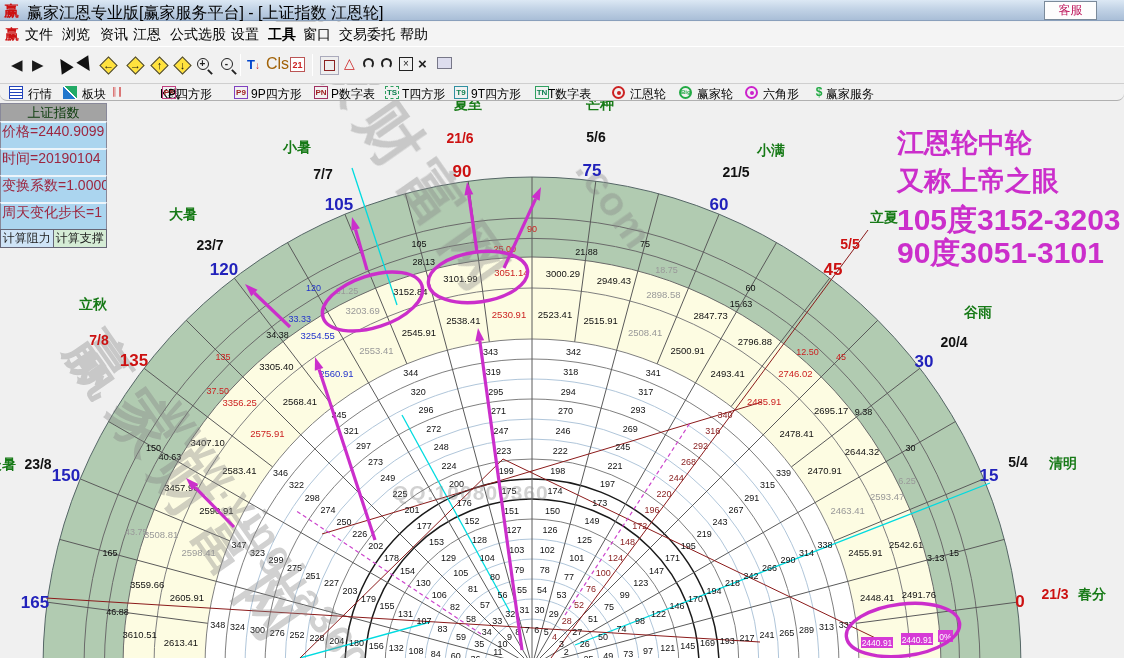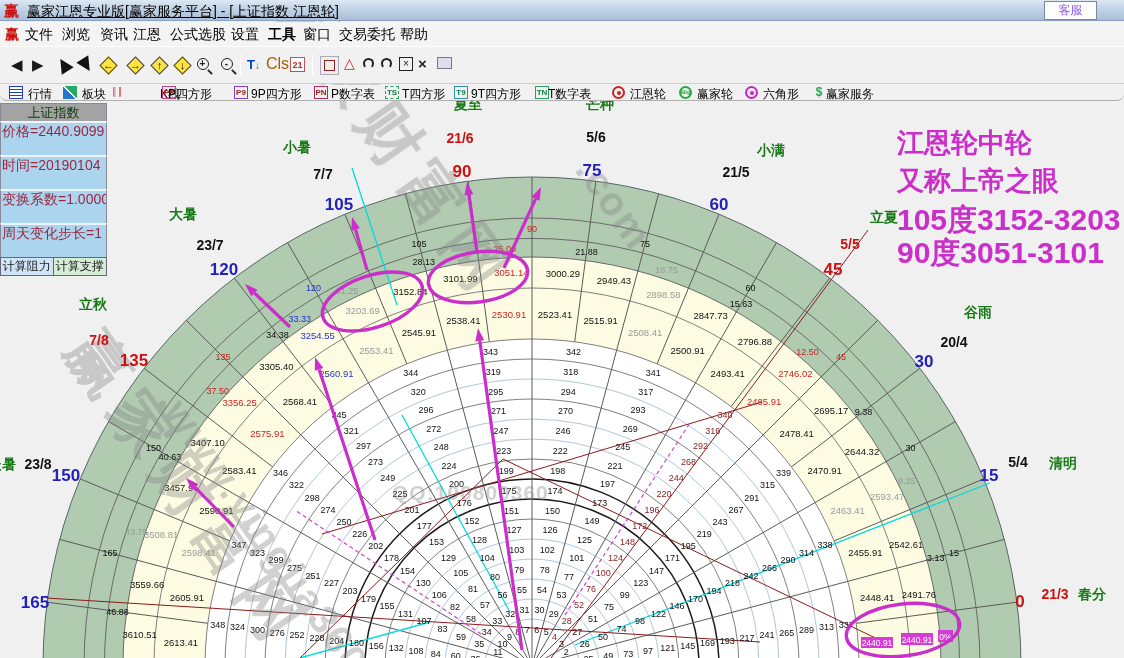--- a/index.html
+++ b/index.html
@@ -1,36 +1,36 @@
 <!DOCTYPE html>
 <html><head><meta charset="utf-8"><style>
 * { margin:0; padding:0; box-sizing:border-box; }
 body { width:1124px; height:658px; background:#f0f0f0; font-family:"Liberation Sans",sans-serif; overflow:hidden; position:relative; }
 #wheel { position:absolute; left:0; top:0; z-index:1; }
 .bar { position:absolute; left:0; width:1124px; z-index:5; }
 #titlebar { top:0; height:21px; background:linear-gradient(180deg,#dce8f4 0%,#c2d3e6 45%,#a9bed7 100%); border-bottom:1px solid #8aa0bc; }
 #titlebar .ticon { position:absolute; left:4px; top:2px; font-size:15px; font-weight:bold; color:#cc1111; }
-#titlebar .ttl { position:absolute; left:27px; top:3px; font-size:14px; color:#000;text-decoration:underline; }
-#kefu { position:absolute; right:27px; top:1px; width:53px; height:19px; background:#fdfdfd; border:1px solid #7a8a9a; color:#8b5cf6; font-size:12px; text-align:center; line-height:17px; }
+#titlebar .ttl { position:absolute; left:27px; top:3px; font-size:16px; color:#000; }
+#kefu { position:absolute; right:27px; top:1px; width:53px; height:19px; background:#fdfdfd; border:1px solid #7a8a9a; color:#be185d; font-size:12px; text-align:center; line-height:17px; }
 #menubar { top:22px; height:24px; background:#f4f4f4; }
 #menubar span { position:absolute; top:4px; font-size:14px; color:#000; }
 #toolbar1 { top:46px; height:38px; background:#f1f1f1; border-bottom:1px solid #cfcfcf; border-top:1px solid #fff; }
 #toolbar2 { top:85px; height:16px; background:#f1f1f1; border-bottom:1px solid #b0b0b0;border-radius:7px; }
 #toolbar2 span.t { position:absolute; top:1px; font-size:12px; color:#000; }
 #toolbar2 .ic { position:absolute; top:1px; width:14px; height:13px; font-size:8px; font-weight:bold; text-align:center; line-height:12px; }
 .ti { position:absolute; top:9px; font-size:15px; color:#1a1a1a; display:inline-block; line-height:18px; }
 .dmd { position:absolute; top:12px; width:13px; height:13px; background:#ffe23e; border:1px solid #444; transform:rotate(45deg); }
 .dmd i { position:absolute; left:-1px; top:-1px; width:13px; height:13px; transform:rotate(-45deg); font-style:normal; font-size:11px; line-height:13px; text-align:center; color:#111; font-weight:bold; }
 .mag { position:absolute; top:11px; width:12px; height:12px; border:1.6px solid #222; border-radius:50%; }
 .mag i { position:absolute; left:0; top:-1px; width:9px; font-style:normal; font-size:10px; font-weight:bold; color:#222; text-align:center; }
 .mag b { position:absolute; right:-5px; bottom:-4px; width:6px; height:2px; background:#222; transform:rotate(45deg); }
 .sep { position:absolute; top:7px; width:1px; height:22px; background:#c0c0c0; border-right:1px solid #fff; }
 .panel { position:absolute; left:0; top:103px; width:107px; z-index:6; font-size:13px; }
 .phead { height:18px; background:#a3a3a3; border:1px solid #889; border-bottom:none; color:#0a3a0a; text-align:center; line-height:17px; font-weight:normal; }
-.prow { height:34px; background:#abd5ef; border-left:1px solid #889; border-right:1px solid #889; border-top:2px solid #edf5fb; color:#9c2740; line-height:17px; padding-left:1px; white-space:nowrap; overflow:hidden; font-size:14px; }
+.prow { height:27px; background:#abd5ef; border-left:1px solid #889; border-right:1px solid #889; border-top:2px solid #edf5fb; color:#9c2740; line-height:17px; padding-left:1px; white-space:nowrap; overflow:hidden; font-size:14px; }
 .pbtns { height:19px; display:flex; }
 .pbtn { width:53.5px; height:19px; border:1px solid #667; font-size:12px; text-align:center; line-height:17px; color:#222; white-space:nowrap; overflow:hidden; }
 </style></head>
 <body>
 <svg id="wheel" width="1124" height="658" viewBox="0 0 1124 658">
 <circle cx="532.0" cy="666.0" r="489" fill="#b1cbb1" stroke="#566" stroke-width="1"></circle>
 <circle cx="532.0" cy="666.0" r="409" fill="#fdfce2" stroke="none"></circle>
 <circle cx="532.0" cy="666.0" r="327" fill="#ffffff" stroke="none"></circle>
 <circle cx="532.0" cy="666.0" r="47" fill="none" stroke="#b0c6da" stroke-width="1"></circle>
 <circle cx="532.0" cy="666.0" r="67" fill="none" stroke="#b0c6da" stroke-width="1"></circle>

